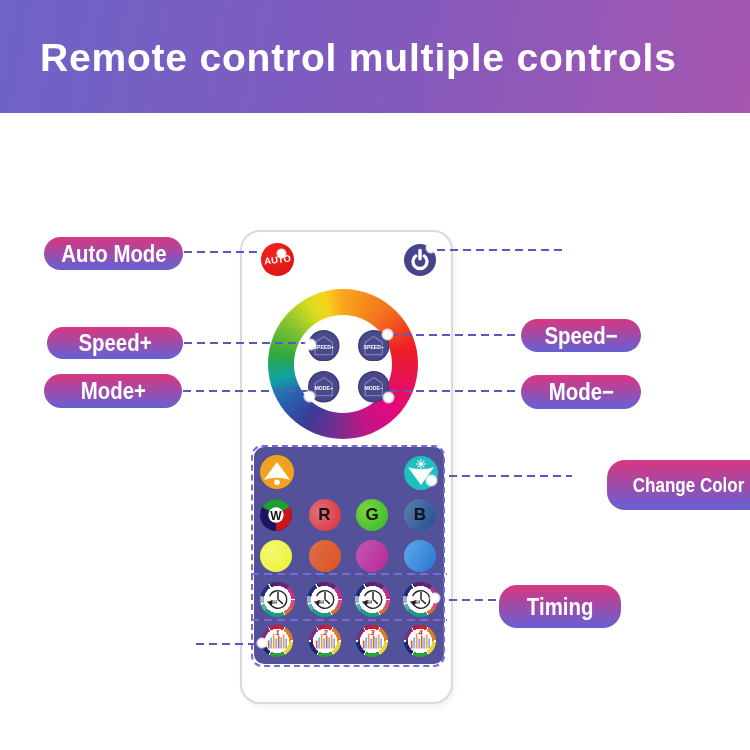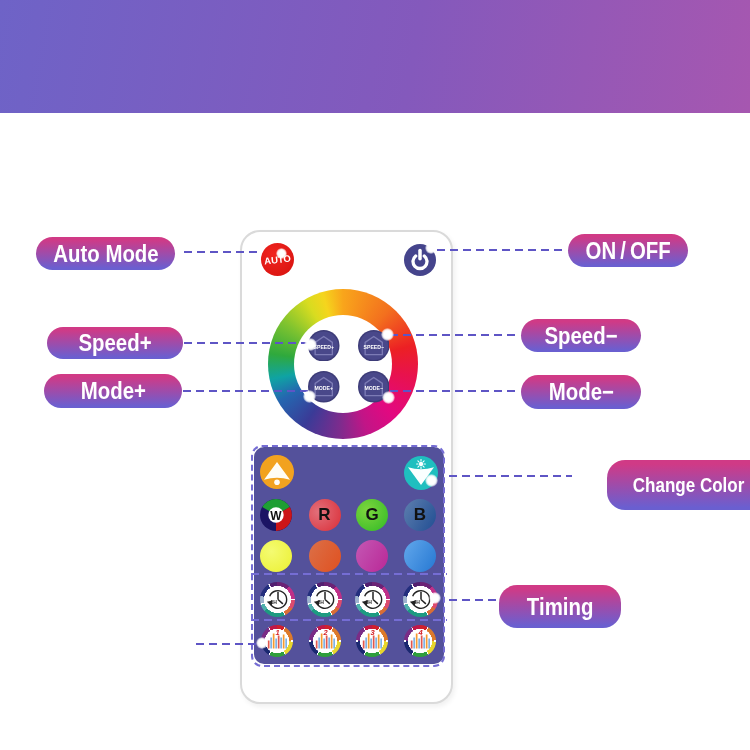--- a/index.html
+++ b/index.html
@@ -38,34 +38,32 @@
         #C01848 330deg 360deg);}
   .tk{position:absolute;z-index:3;}
   .sparkle{position:absolute;border-radius:50%;z-index:8;
            background:radial-gradient(circle,rgba(255,255,255,1) 0 38%,rgba(255,255,255,0.9) 52%,rgba(255,255,255,0) 75%);}
   .hbtn{z-index:7;}
 </style>
 </head>
 <body>
 <div class="stage">
   <div class="banner"></div>
+  <div class="title">Remote control multiple controls</div>
 
   <div class="remote"></div>
 
-  <div class="pill" style="left:36px;top:237px;width:139px;height:33px;font-size:24px;">
+  <div class="pill" style="left:44px;top:237px;width:139px;height:33px;font-size:24px;">
       <span>Auto Mode</span>
     </div>
   <div class="pill" style="left:47px;top:327px;width:136px;height:32px;font-size:24px;">
       <span>Speed+</span>
     </div>
   <div class="pill" style="left:44px;top:374px;width:138px;height:34px;font-size:24px;">
       <span>Mode+</span>
-    </div>
-  <div class="pill" style="left:568px;top:234px;width:120px;height:33px;font-size:24px;">
-      <span>ON / OFF</span>
     </div>
   <div class="pill" style="left:521px;top:319px;width:120px;height:33px;font-size:24px;">
       <span>Speed−</span>
     </div>
   <div class="pill" style="left:521px;top:375px;width:120px;height:34px;font-size:24px;">
       <span>Mode−</span>
     </div>
   <div class="pill" style="left:607px;top:460px;width:164px;height:50px;font-size:20px;">
       <span>Change Color</span>
     </div>

